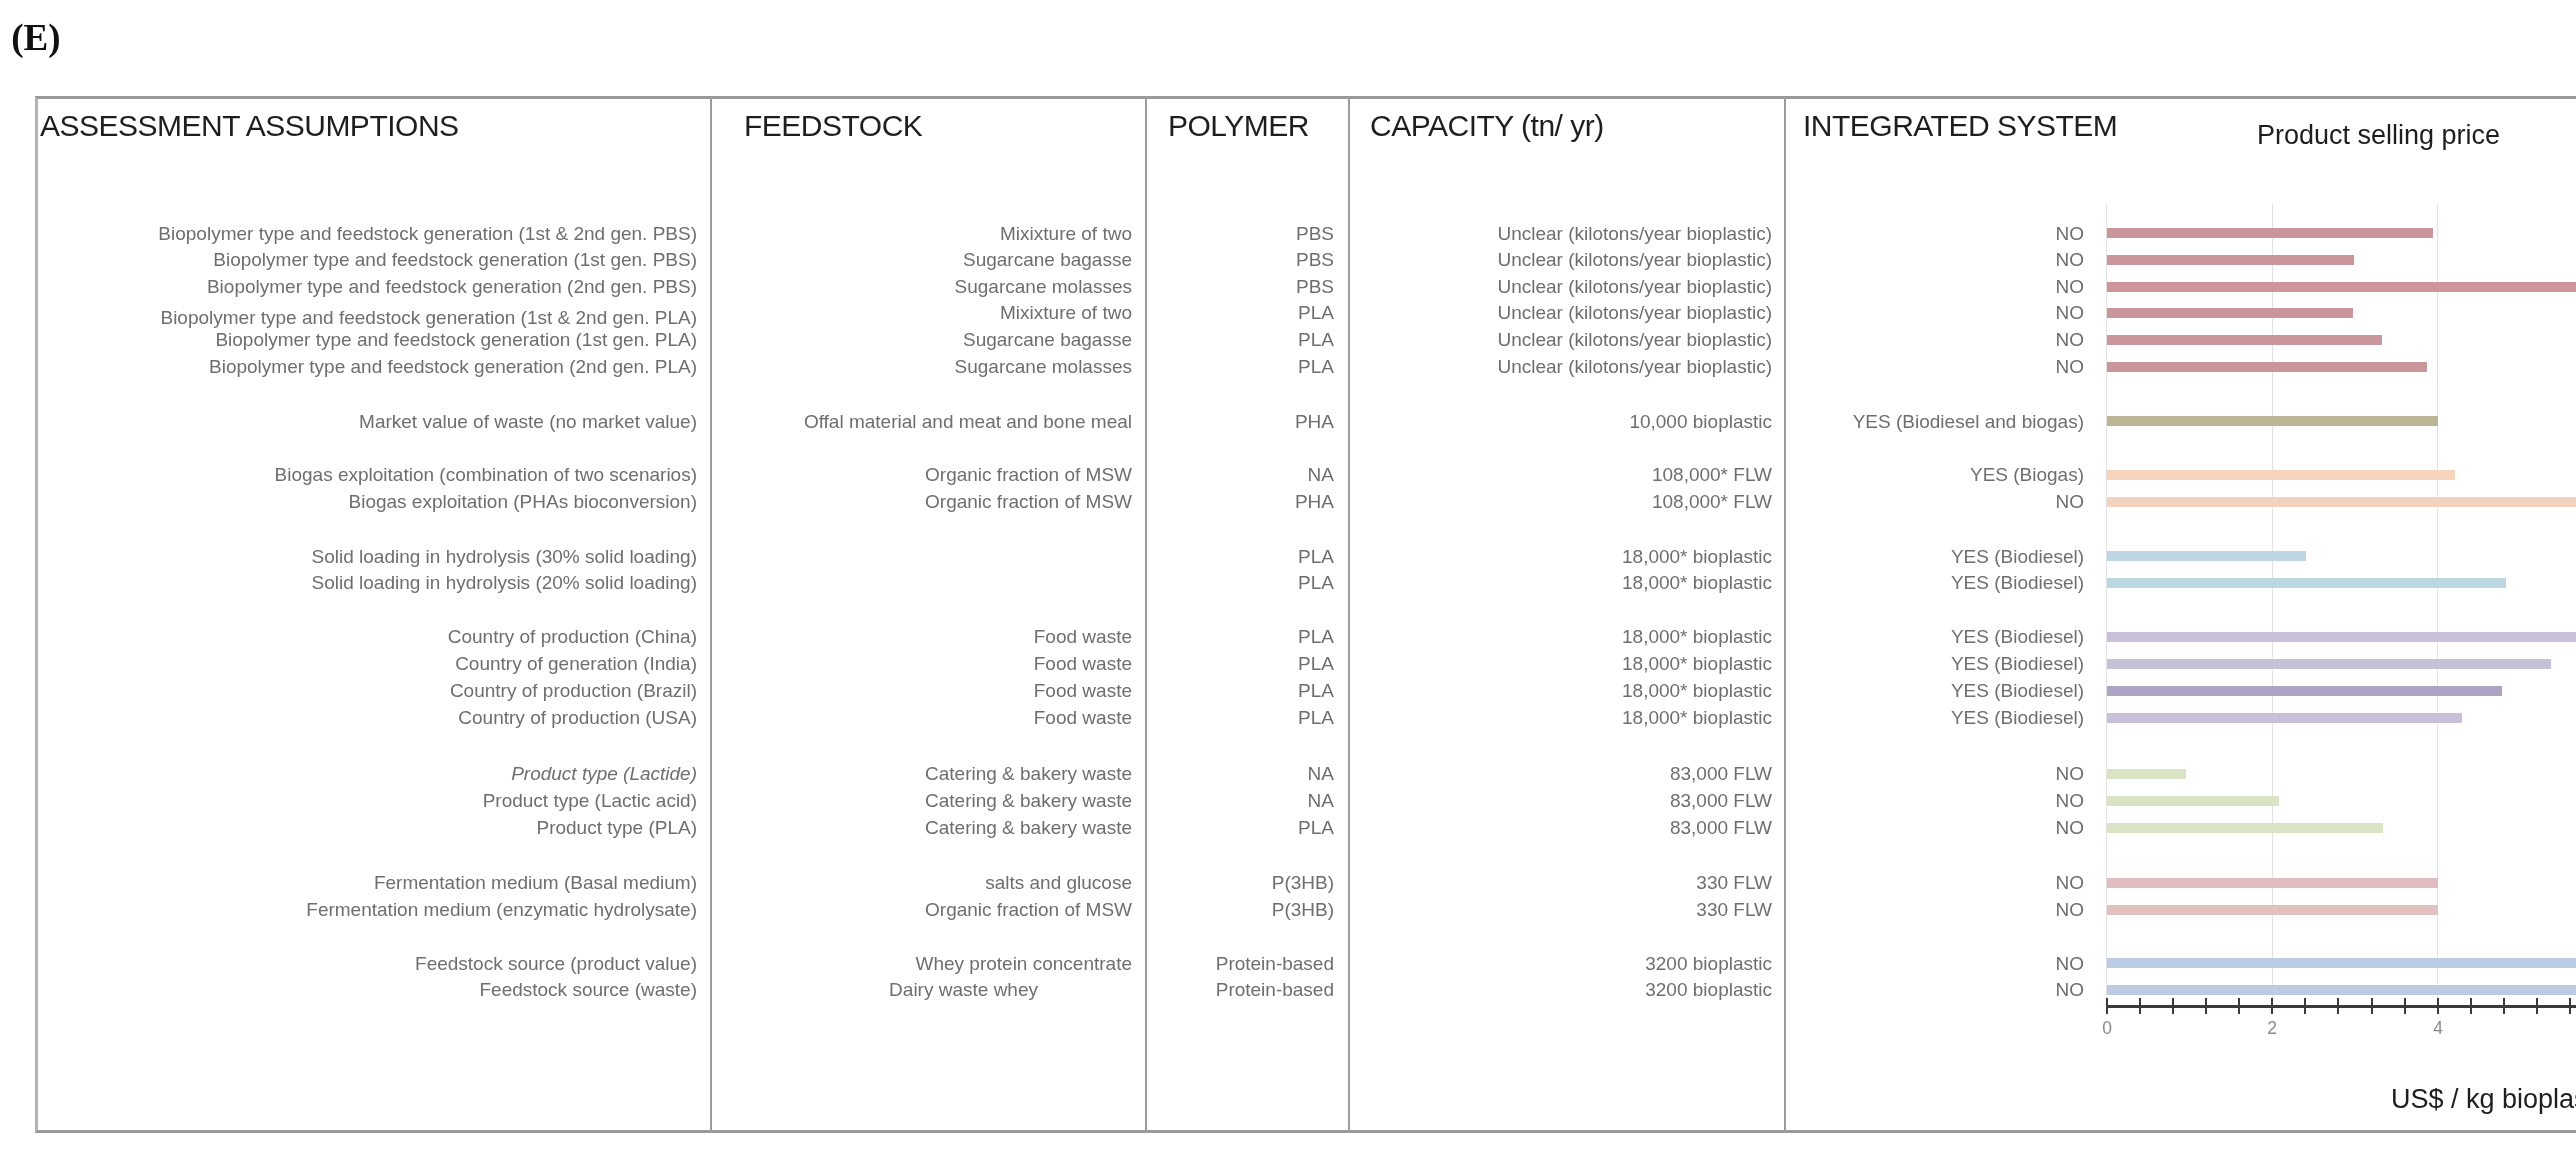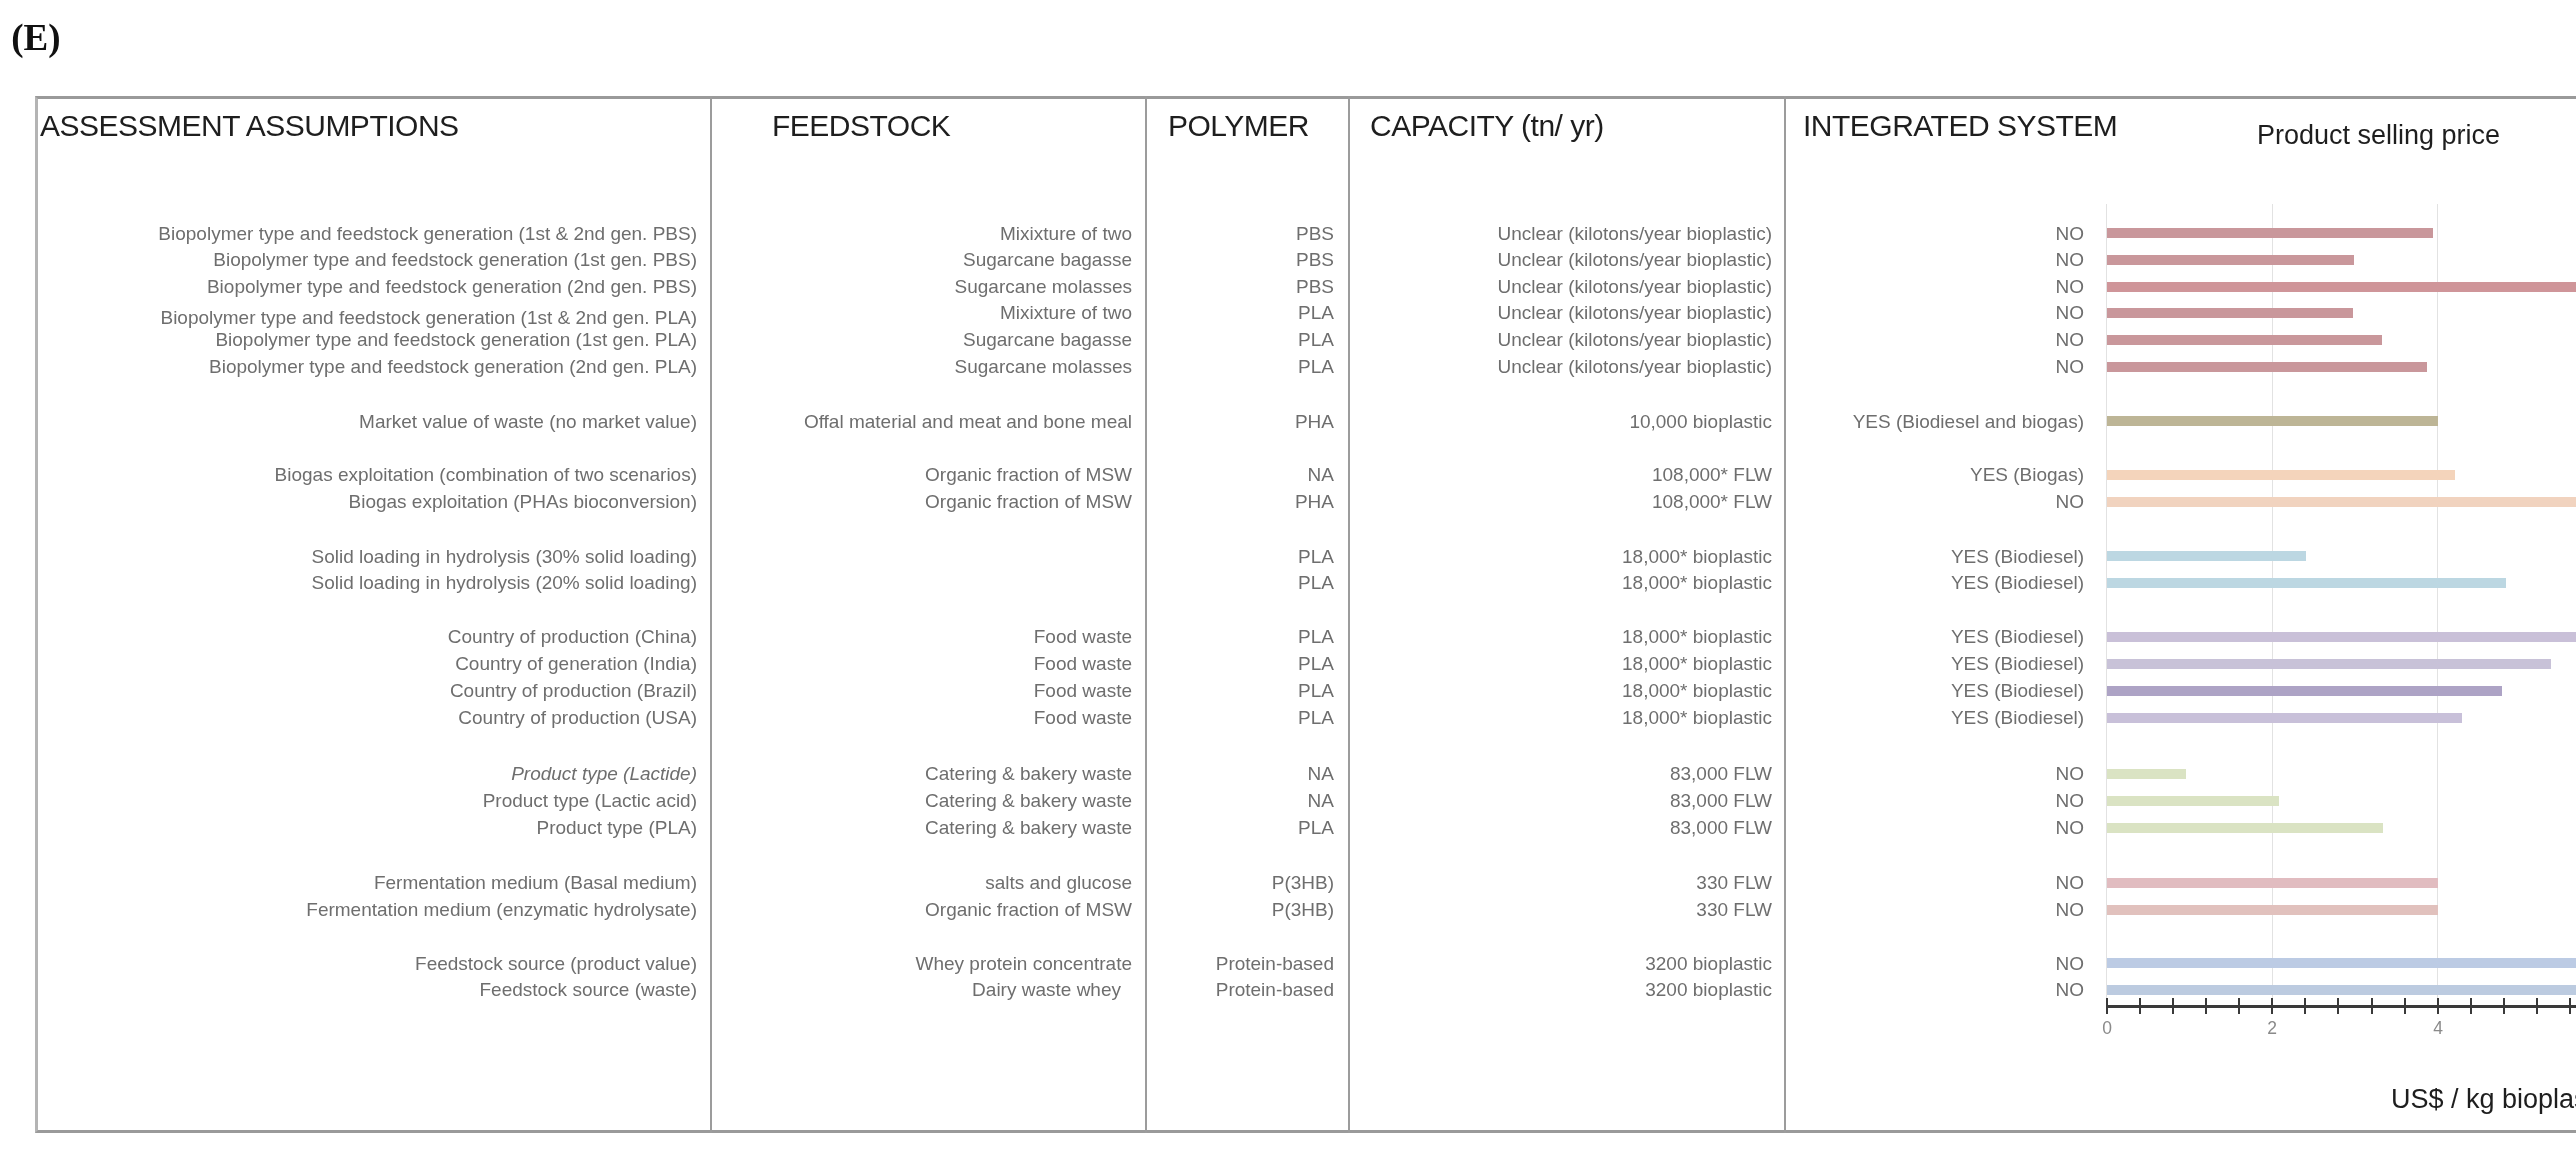--- a/index.html
+++ b/index.html
@@ -27,21 +27,21 @@
 
 <div class="panel-label"><b>(E)</b></div>
 
 <div class="frame"></div>
 <div class="divider" style="left:710px"></div>
 <div class="divider" style="left:1145px"></div>
 <div class="divider" style="left:1348px"></div>
 <div class="divider" style="left:1784px"></div>
 
 <div class="col-header" style="left:40px">ASSESSMENT ASSUMPTIONS</div>
-<div class="col-header" style="left:772px">FEEDSTOCK</div>
+<div class="col-header" style="left:744px">FEEDSTOCK</div>
 <div class="col-header" style="left:1168px">POLYMER</div>
 <div class="col-header" style="left:1370px">CAPACITY (tn/ yr)</div>
 <div class="col-header" style="left:1803px">INTEGRATED SYSTEM</div>
 
 <div class="chart-title">Product selling price</div>
 
 <div id="gridlines">
     <div class="gridline" style="left: 2106px;"></div>
     <div class="gridline" style="left: 2272px;"></div>
     <div class="gridline" style="left: 2437px;"></div>
@@ -167,21 +167,21 @@
     <div class="cell right" style="top:898px; right:1245px;">330 FLW</div>
     <div class="cell right" style="top:898px; right:933px;">NO</div>
     <div class="bar" style="top:905px; left:2107px; width:331px; background:#e1c1bd;"></div>
     <div class="cell right" style="top:952px; right:2320px;">Feedstock source (product value)</div>
     <div class="cell right" style="top:952px; right:1885px;">Whey protein concentrate</div>
     <div class="cell right" style="top:952px; right:1683px;">Protein-based</div>
     <div class="cell right" style="top:952px; right:1245px;">3200 bioplastic</div>
     <div class="cell right" style="top:952px; right:933px;">NO</div>
     <div class="bar" style="top:958px; left:2107px; width:580px; background:#bccbe4;"></div>
     <div class="cell right" style="top:978px; right:2320px;">Feedstock source (waste)</div>
-    <div class="cell right" style="top:978px; right:1896px;">Dairy waste whey</div>
+    <div class="cell right" style="top:978px; right:1979px;">Dairy waste whey</div>
     <div class="cell right" style="top:978px; right:1683px;">Protein-based</div>
     <div class="cell right" style="top:978px; right:1245px;">3200 bioplastic</div>
     <div class="cell right" style="top:978px; right:933px;">NO</div>
     <div class="bar" style="top:985px; left:2107px; width:580px; background:#bccbe0;"></div>
   </div>
 
 <div class="axis-line"></div>
 <div id="ticks">
     <div class="tick" style="left: 2106px;"></div>
     <div class="tick" style="left: 2139px;"></div>

